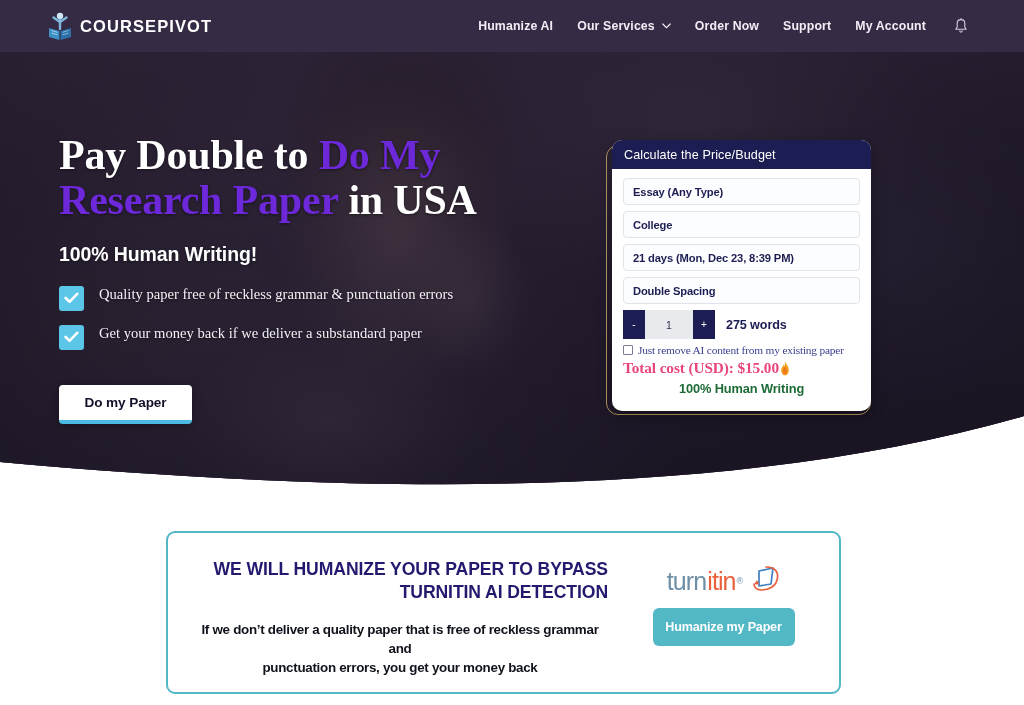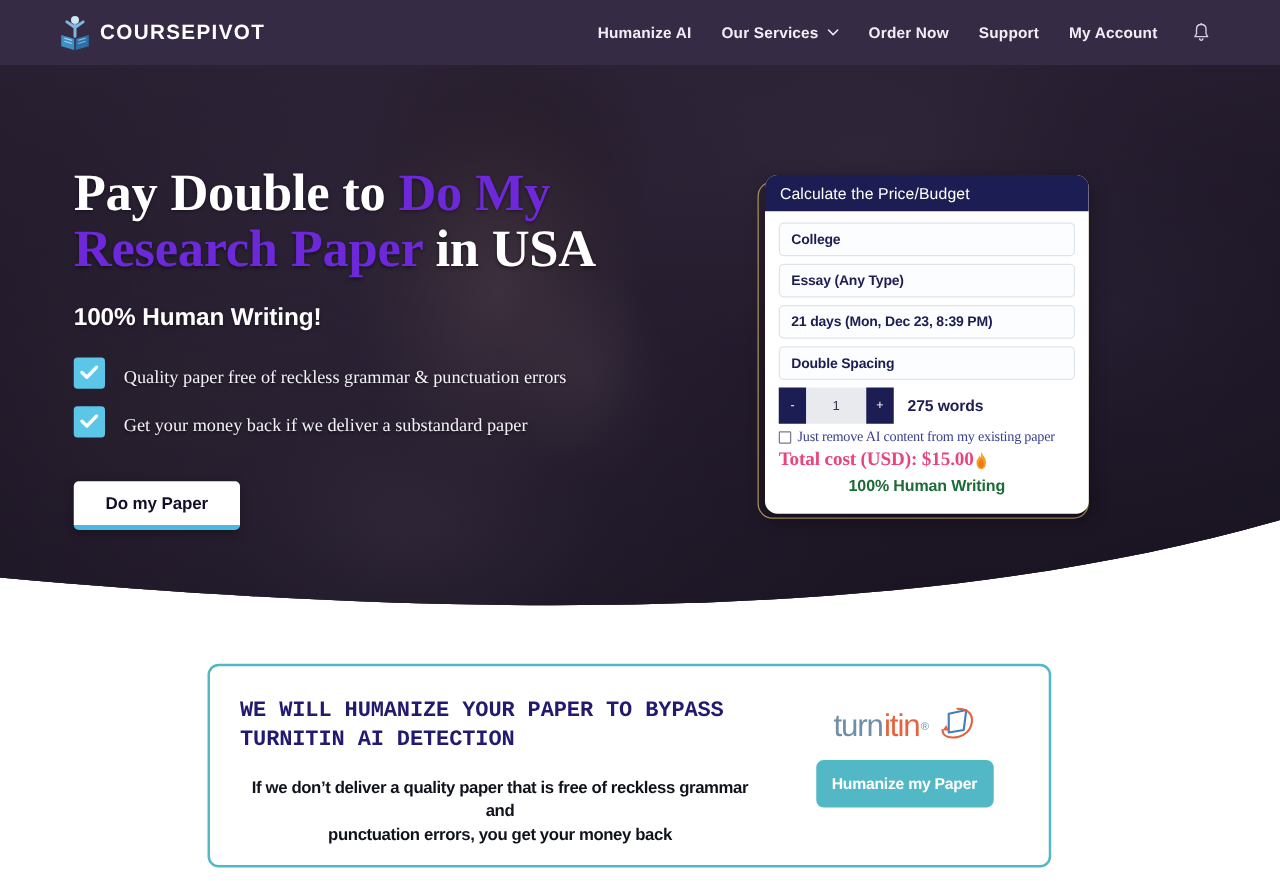--- a/index.html
+++ b/index.html
@@ -108,21 +108,21 @@
   .hero-sub {
     margin-top: 19px;
     color: #ffffff;
     font-size: 19.5px;
     font-weight: bold;
     letter-spacing: -.1px;
     text-shadow: 0 1px 3px rgba(0,0,0,.4);
   }
   .bullets { margin-top: 20px; }
   .bullet {
-    display: flex; align-items: flex-end;
+    display: flex; align-items: flex-start;
     gap: 15px;
     margin-bottom: 14px;
   }
   .tick {
     width: 25px; height: 25px;
     background: #5bc6e8;
     border-radius: 3px;
     flex: 0 0 auto;
     display: flex; align-items: center; justify-content: center;
   }
@@ -264,26 +264,26 @@
     border-radius: 9px;
     z-index: 10;
     display: flex;
     align-items: flex-start;
   }
   .promo-left {
     width: 440px;
     padding: 25px 0 0 24px;
   }
   .promo-title {
-    font-family: Liberation Mono, monospace;
+    font-family: Liberation Sans, sans-serif;
     color: #221a6e;
     font-size: 17.6px;
     font-weight: bold;
     line-height: 1.3;
-    text-align: left;
+    text-align: right;
     letter-spacing: -.1px;
   }
   .promo-body {
     margin-top: 16px;
     font-size: 13.4px;
     font-weight: bold;
     color: #10131c;
     line-height: 1.42;
     text-align: center;
     letter-spacing: -.3px;
@@ -398,22 +398,22 @@
   </div>
 
   <button class="cta">Do my Paper</button>
 </div>
 
 <div class="calc-frame"></div>
 
 <div class="calc">
   <div class="calc-head">Calculate the Price/Budget</div>
   <div class="calc-body">
+    <div class="sel">Essay (Any Type)</div>
     <div class="sel">College</div>
-    <div class="sel">Essay (Any Type)</div>
     <div class="sel">21 days (Mon, Dec 23, 8:39 PM)</div>
     <div class="sel">Double Spacing</div>
 
     <div class="stepper">
       <button class="step-btn">-</button>
       <div class="step-val">1</div>
       <button class="step-btn">+</button>
       <span class="words">275 words</span>
     </div>
 

